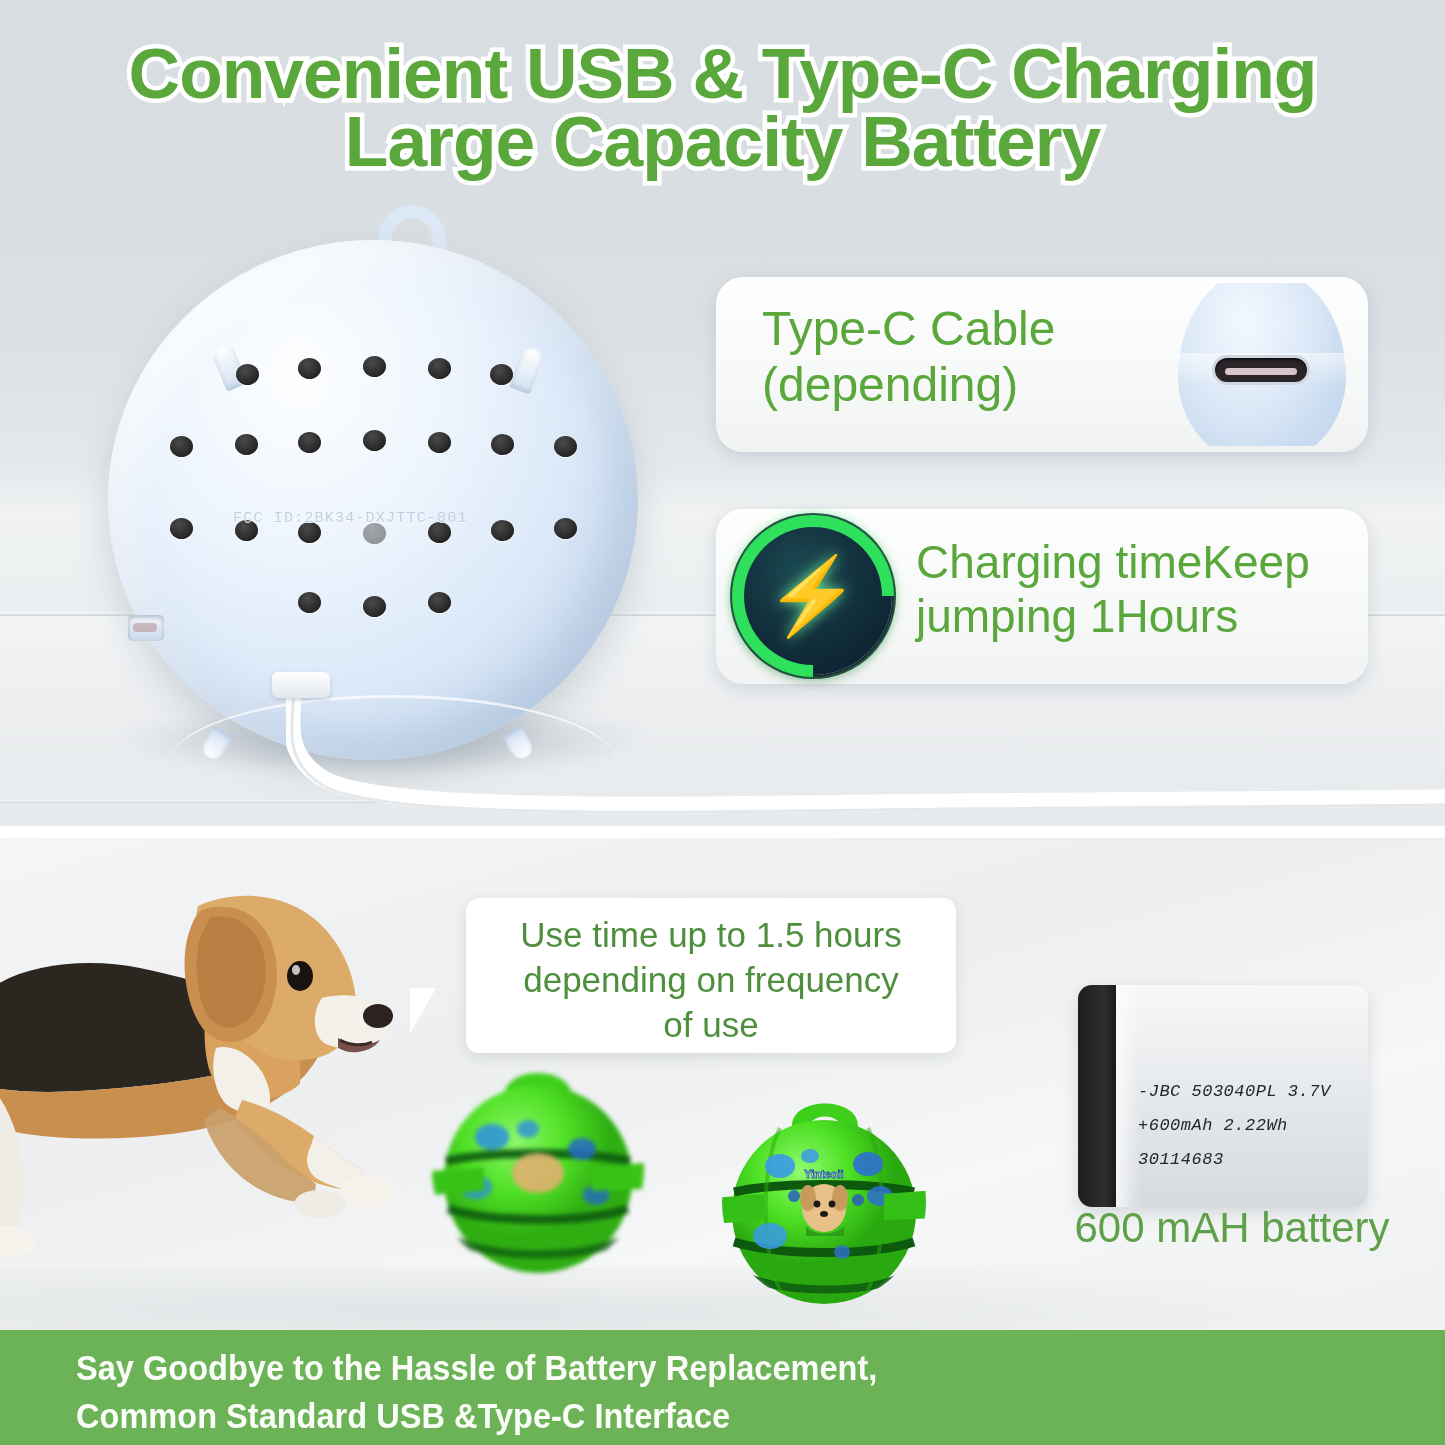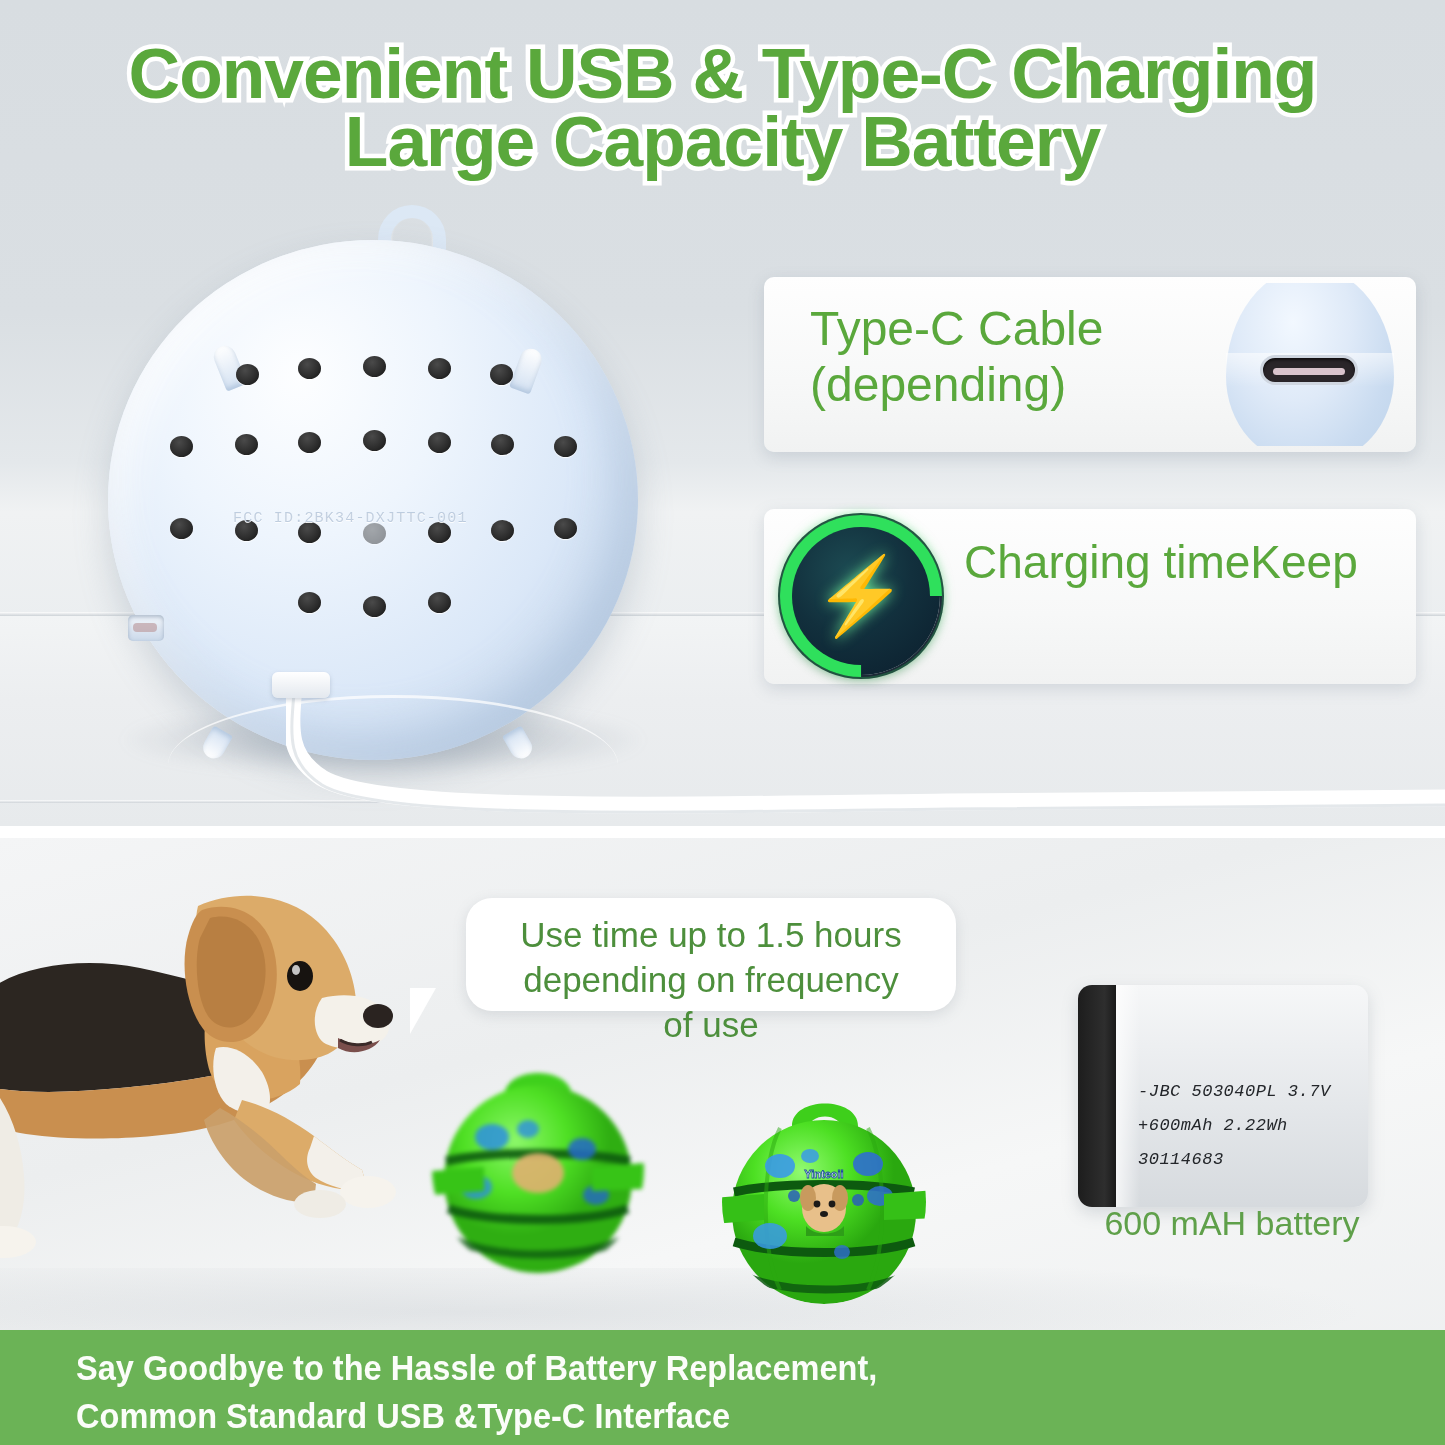--- a/index.html
+++ b/index.html
@@ -116,24 +116,23 @@
   }
   .cable{
     position:absolute; left:286px; top:686px; width:1160px; height:130px;
     z-index:5;
   }
 
   
   .card{
     position:absolute;
     background:linear-gradient(180deg,#fefefe 0%,#f7f8f8 60%,#f1f2f2 100%);
-    border-radius:10px;
+    border-radius:27px;
     box-shadow:0 5px 16px rgba(110,125,140,.22);
     z-index:15;
-    margin-left:48px;
   }
   .card-typec{ left:716px; top:277px; width:652px; height:175px; }
   .card-typec .ctext{
     position:absolute; left:46px; top:24px; width:440px;
     font-size:48px; line-height:56px; color:#5aa83c;
   }
   .typec-thumb{
     position:absolute; right:8px; top:6px; width:196px; height:163px;
     overflow:hidden; border-radius:22px;
   }
@@ -198,22 +197,22 @@
   .floor-shadow{
     position:absolute; left:0; top:430px; width:1445px; height:110px;
     background:radial-gradient(ellipse at 32% 40%, rgba(150,160,170,.22) 0%, rgba(150,160,170,0) 65%);
   }
 
   
   .dog{ position:absolute; left:-30px; top:10px; width:470px; height:430px; }
 
   
   .bubble{
-    position:absolute; left:466px; top:60px; width:490px; height:113px;
-    background:#ffffff; border-radius:26px;
+    position:absolute; left:466px; top:60px; width:490px; height:155px;
+    background:#ffffff; border-radius:13px;
     box-shadow:0 4px 14px rgba(120,130,140,.20);
     z-index:14;
   }
   .bubble .btext{
     position:absolute; left:20px; top:14px; width:450px; text-align:center;
     font-size:35px; line-height:45px; color:#4d8f3c;
   }
   .bubble-tail{
     position:absolute; left:410px; top:150px; width:0; height:0;
     border-left:26px solid #ffffff;
@@ -244,21 +243,21 @@
     background:linear-gradient(90deg,rgba(255,255,255,.75),rgba(255,255,255,0));
   }
   .battery-print{
     position:absolute; left:60px; top:90px; width:220px;
     font-family:"Liberation Mono", monospace;
     font-size:17px; line-height:34px; color:#23262a;
     letter-spacing:0.5px;
   }
   .battery-caption{
     position:absolute; left:1062px; top:1204px; width:340px;
-    text-align:center; font-size:34px; color:#5fa04a;
+    text-align:center; font-size:42px; color:#5fa04a;
   }
 
   
   .banner{
     position:absolute; left:0; top:1330px; width:1445px; height:115px;
     background:#6bb356;
   }
   .banner-text{
     position:absolute; left:76px; top:14px; width:1250px;
     font-size:35px; line-height:48px; font-weight:bold; color:#fbfdf9;
@@ -334,20 +333,21 @@
     </div>
   </div>
 
   <div class="card card-charge">
     <div class="charge-icon">
       <div class="charge-ring"></div>
       <div class="bolt">⚡</div>
     </div>
     <div class="ctext">
       <span>Charging timeKeep</span><br>
+      <span>jumping 1Hours</span>
     </div>
   </div>
 
 </div>
 
 <div class="title">
   <span>Convenient USB &amp; Type-C Charging</span><br>
   <span>Large Capacity Battery</span>
 </div>
 

